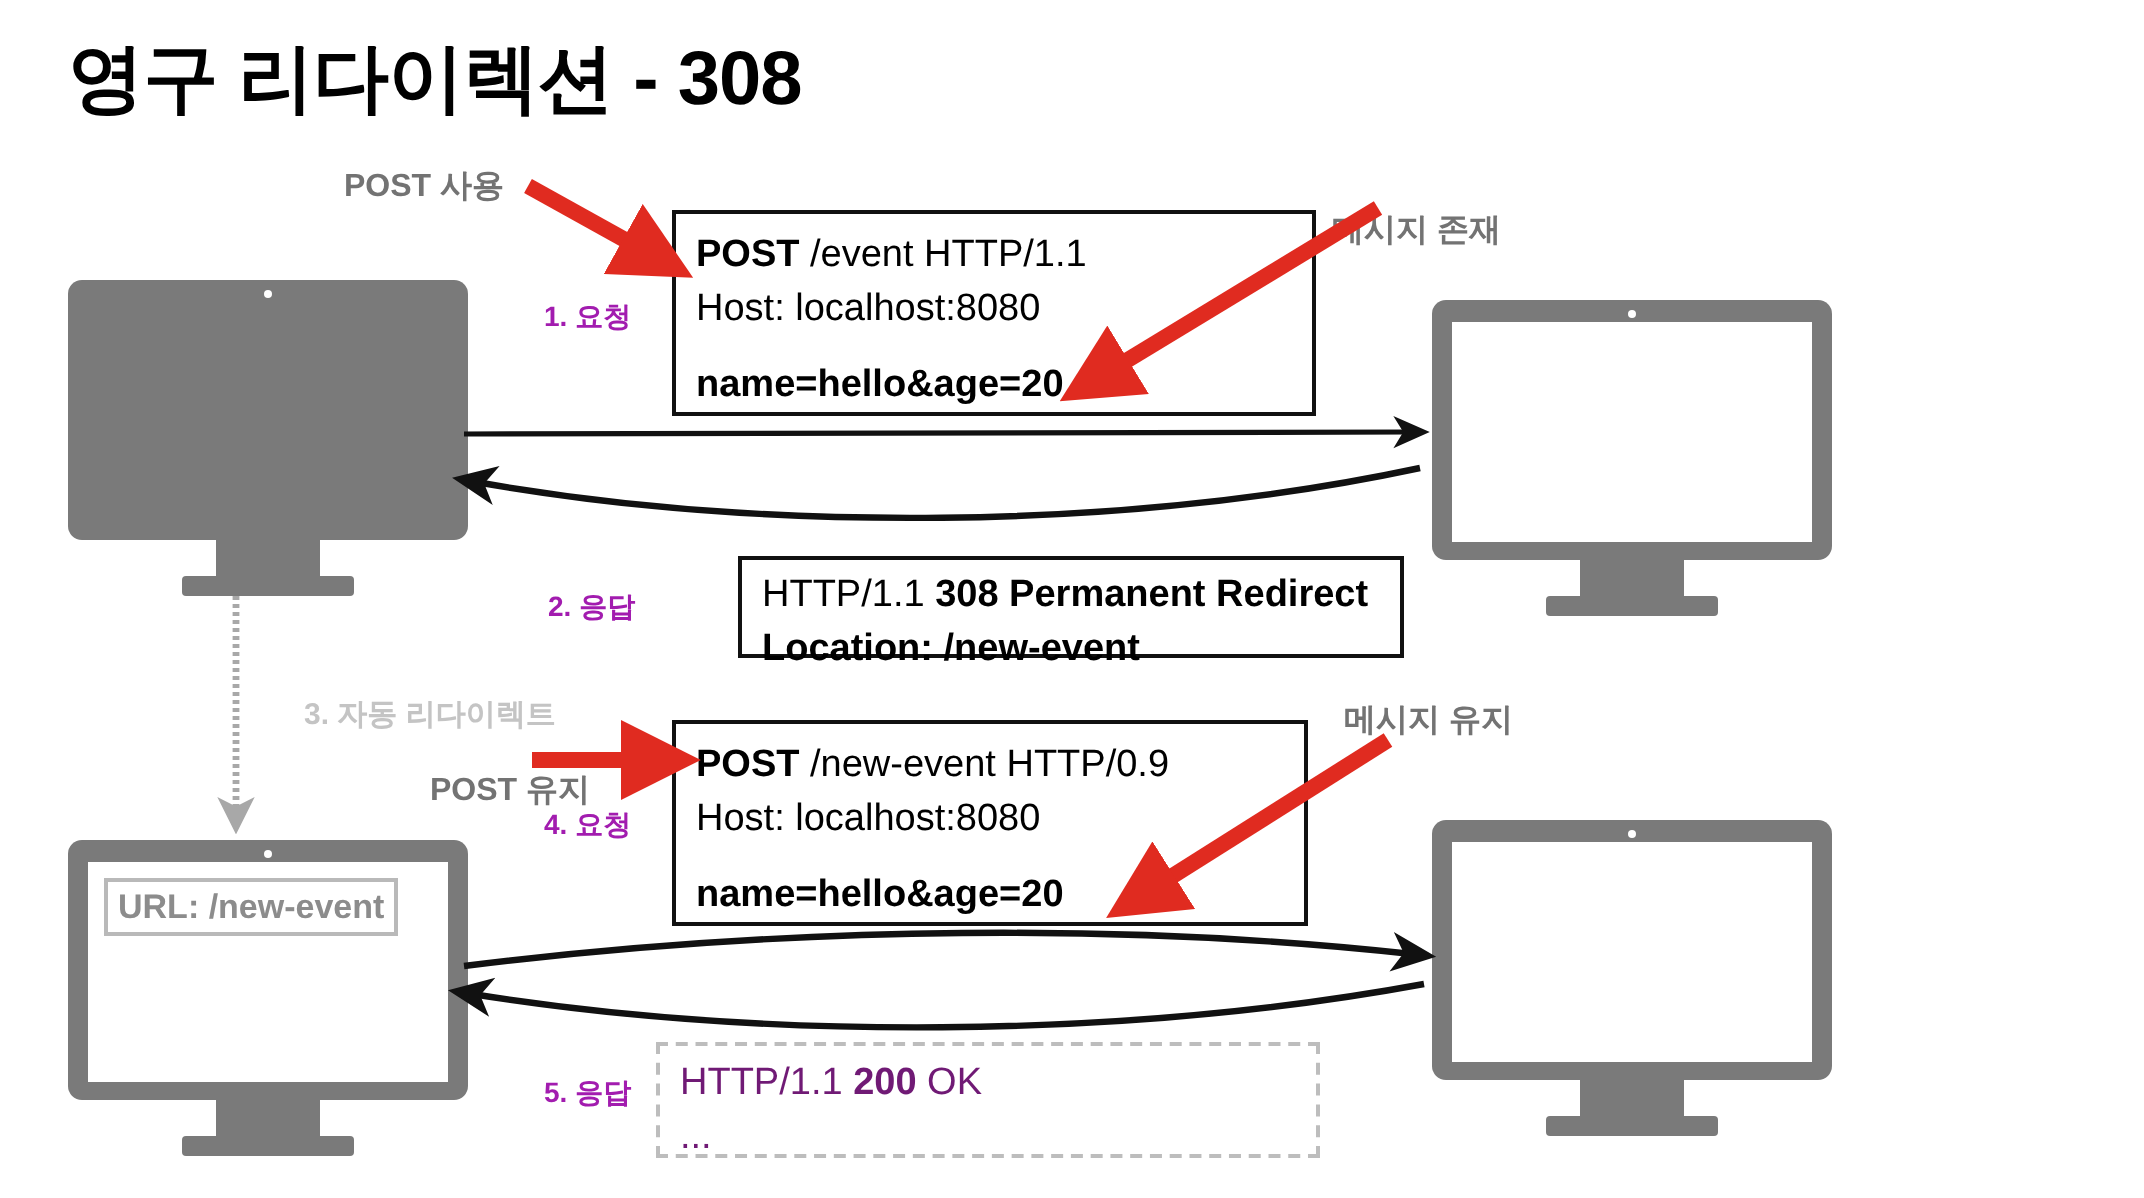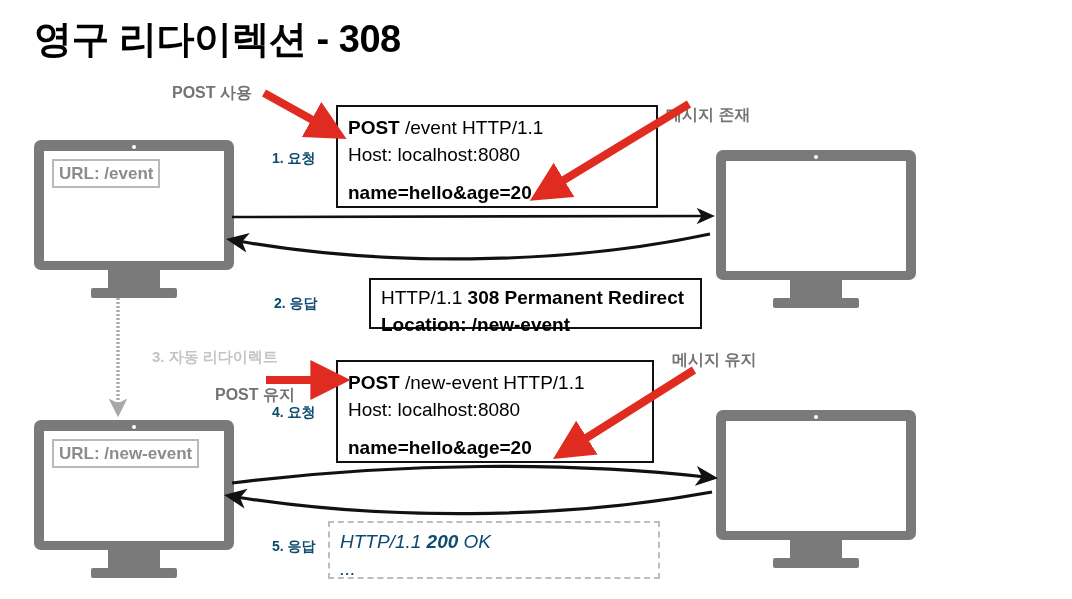--- a/index.html
+++ b/index.html
@@ -63,30 +63,29 @@
     background:#ffffff;
     box-sizing:border-box;
     padding:8px 10px;
     color:#000000;
     font-size:19px;
     line-height:1.42;
     white-space:nowrap;
   }
   .msgbox.faded{
     border:2px dashed #bdbdbd;
-    color:#0c4a6e;
-    font-style:italic;
+    color:#701a75;
   }
   .msgbox .b{font-weight:bold;}
   .msgbox .n{font-weight:normal;}
   .msgbox .blank{display:block;height:11px;}
 
   
   .step{
-    font-size:14px;font-weight:bold;color:#0c4a6e;
+    font-size:14px;font-weight:bold;color:#a21caf;
     white-space:nowrap;
   }
   .step.gray{color:#c4c4c4;font-size:15px;}
 
   
   .callout{
     font-size:16px;font-weight:bold;color:#737373;
     white-space:nowrap;
   }
 
@@ -95,23 +94,20 @@
 </head>
 <body>
 
 <div id="stage">
 
   <div class="abs" id="title">영구 리다이렉션 - 308</div>
 
   <div class="abs monitor" style="left:34px;top:140px;">
     <div class="mon-body">
       <div class="mon-dot"></div>
-      <div class="mon-screen">
-        <div class="url-box">URL: /event</div>
-      </div>
     </div>
     <div class="mon-neck"></div>
     <div class="mon-foot"></div>
   </div>
 
   <div class="abs monitor" style="left:716px;top:150px;">
     <div class="mon-body">
       <div class="mon-dot"></div>
       <div class="mon-screen">
         <span></span>
@@ -154,21 +150,21 @@
 
   <div class="abs msgbox" style="left:340px;top:278px;width:333px;height:51px;padding-top:5px;margin-left:29px;">
     <div>
       <span class="n">HTTP/1.1 </span><span class="b">308 Permanent Redirect</span>
     </div>
     <div class="b">Location: /new-event</div>
   </div>
 
   <div class="abs msgbox" style="left:336px;top:360px;width:318px;height:103px;">
     <div>
-      <span class="b">POST</span><span class="n"> /new-event HTTP/1.1</span>
+      <span class="b">POST</span><span class="n"> /new-event HTTP/0.9</span>
     </div>
     <div class="n">Host: localhost:8080</div>
     <span class="blank"></span>
     <div class="b">name=hello&amp;age=20</div>
   </div>
 
   <div class="abs msgbox faded" style="left:328px;top:521px;width:332px;height:58px;padding-top:6px;">
     <div>
       <span class="n">HTTP/1.1 </span><span class="b">200</span><span class="n"> OK</span>
     </div>

